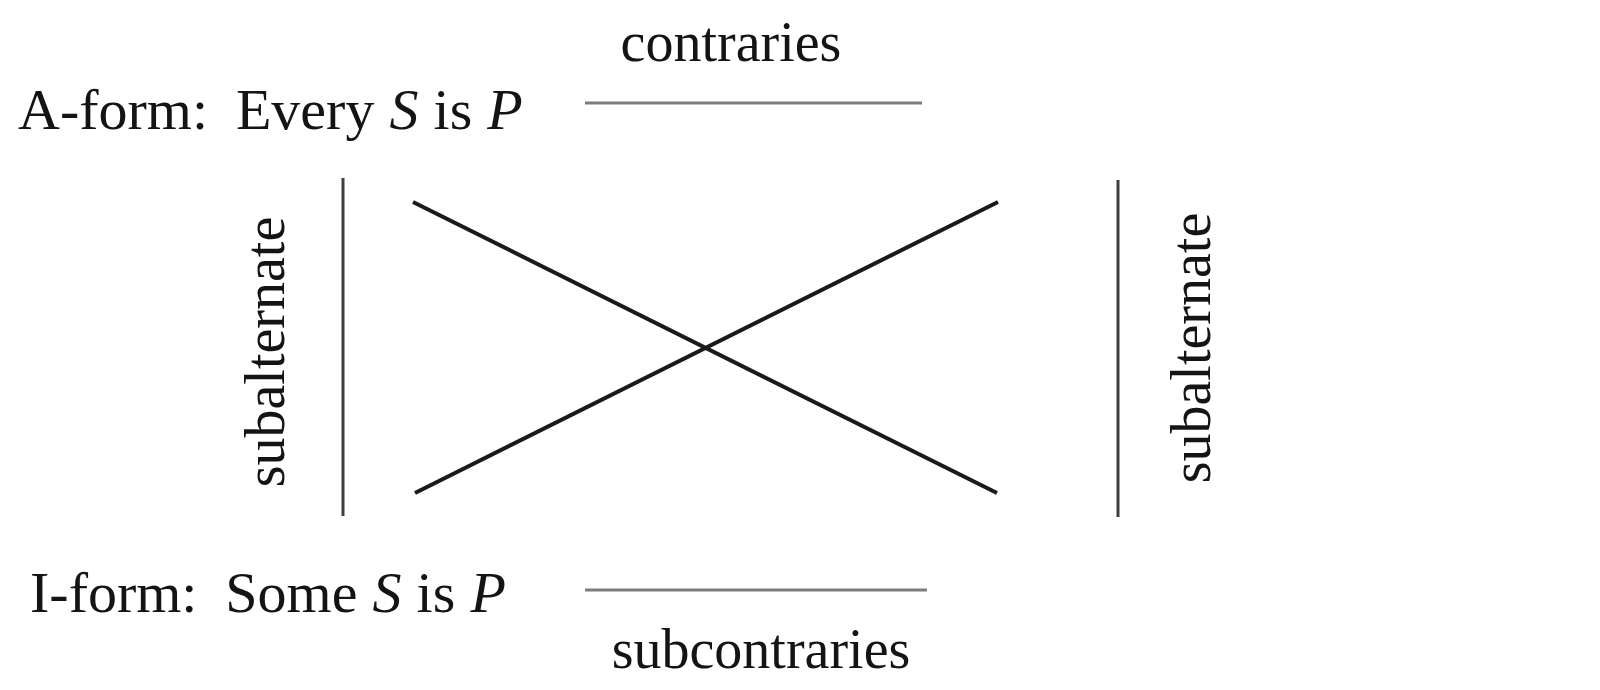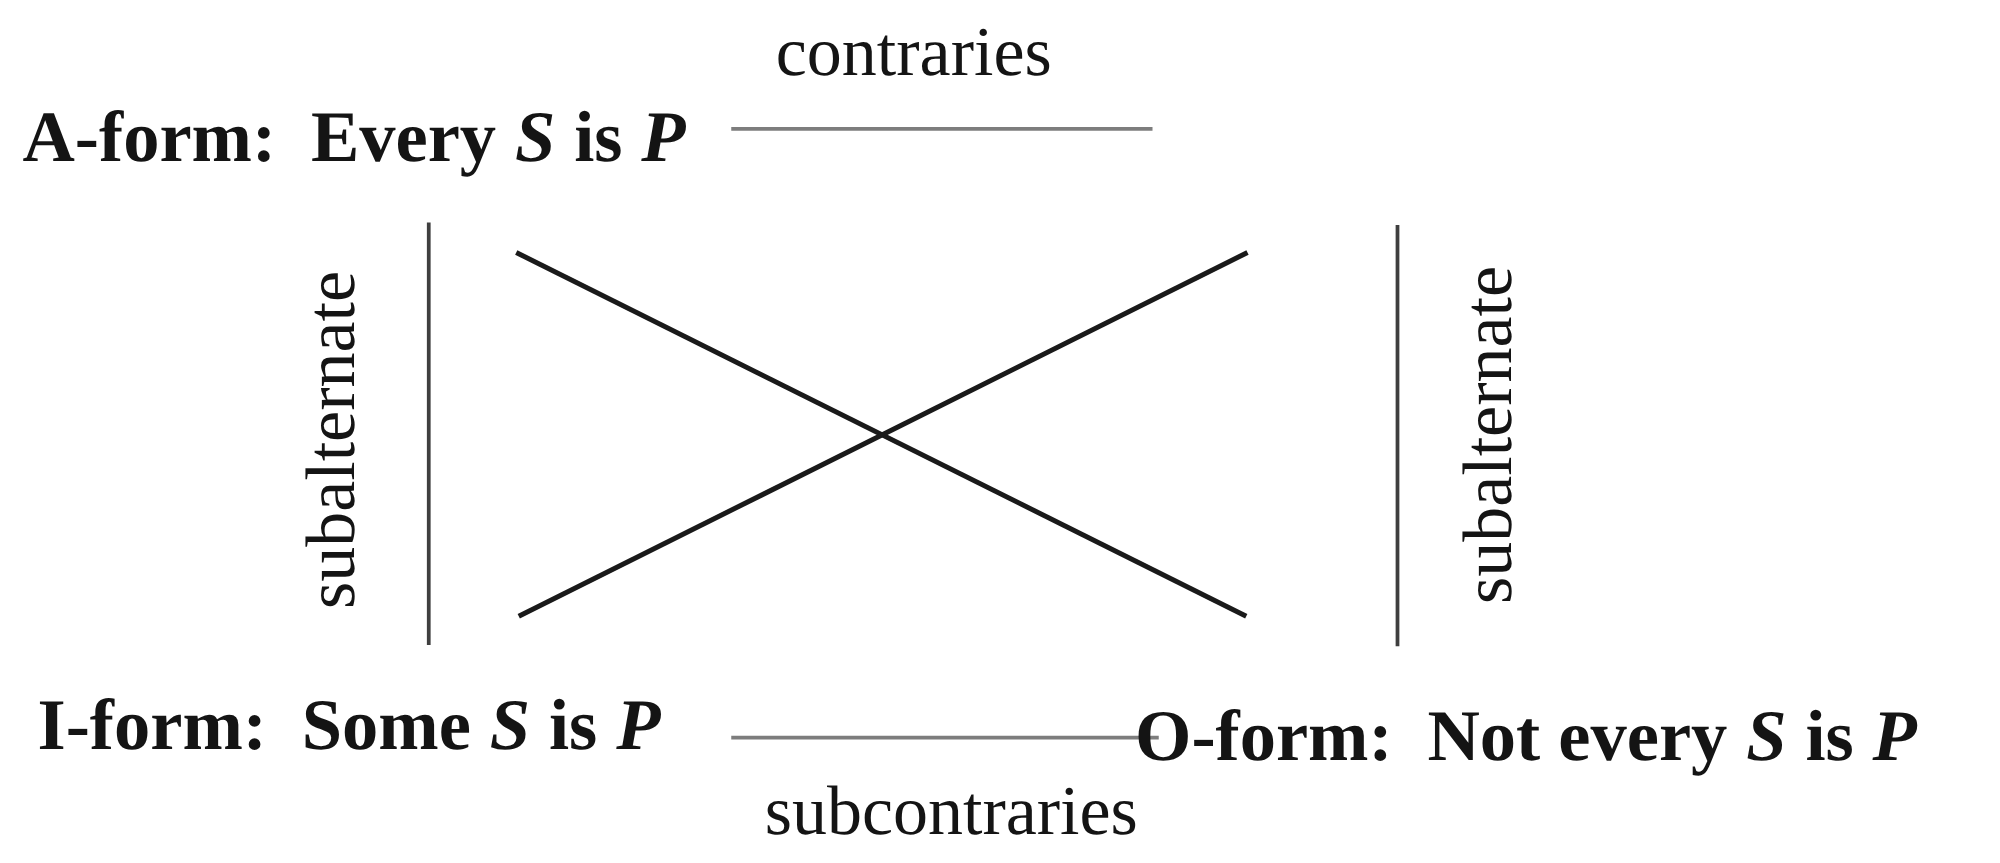--- a/index.html
+++ b/index.html
@@ -23,21 +23,21 @@
     width: 1600px;
     height: 690px;
   }
   .corner {
     position: absolute;
     font-size: 58px;
     line-height: 1;
     white-space: nowrap;
     transform: translateY(-50%);
   }
-  .corner span { margin-right: 0.26em; font-weight: bold; }
+  .corner span { margin-right: 0.26em; }
   .corner span:last-child { margin-right: 0; }
   .corner .form { margin-right: 0.48em; }
   .var { font-style: italic; }
   .rel {
     position: absolute;
     font-size: 56px;
     line-height: 1;
     white-space: nowrap;
     transform: translate(-50%, -50%);
   }
@@ -57,27 +57,24 @@
     <line x1="1118" y1="180" x2="1118" y2="517" stroke-width="3" stroke="#3f3f3f"></line>
     <line x1="413" y1="202" x2="997" y2="493" stroke-width="4" stroke="#1a1a1a"></line>
     <line x1="415" y1="493" x2="998" y2="202" stroke-width="4" stroke="#1a1a1a"></line>
   </svg>
 
   <div class="corner" style="left:18px; top:110px">
     <span class="form">A-form:</span><span>Every</span><span class="var">S</span><span>is</span><span class="var">P</span>
   </div>
 
 
-  <div class="corner" style="left:30px; top:580px">
+  <div class="corner" style="left:30px; top:593px">
     <span class="form">I-form:</span><span>Some</span><span class="var">S</span><span>is</span><span class="var">P</span>
   </div>
 
-  <div class="corner" style="left:908px; top:589px">
-    <span class="form">O-form:</span><span>Not every</span><span class="var">S</span><span>is</span><span class="var">P</span>
-  </div>
 
   <div class="rel" style="left:761px; top:649px">subcontraries</div>
 
   <div class="rel" style="left:731px; top:42px">contraries</div>
 
 
   <div class="rel vertical" style="left:265px; top:352px">subalternate</div>
 
   <div class="rel vertical" style="left:1191px; top:348px">subalternate</div>
 

